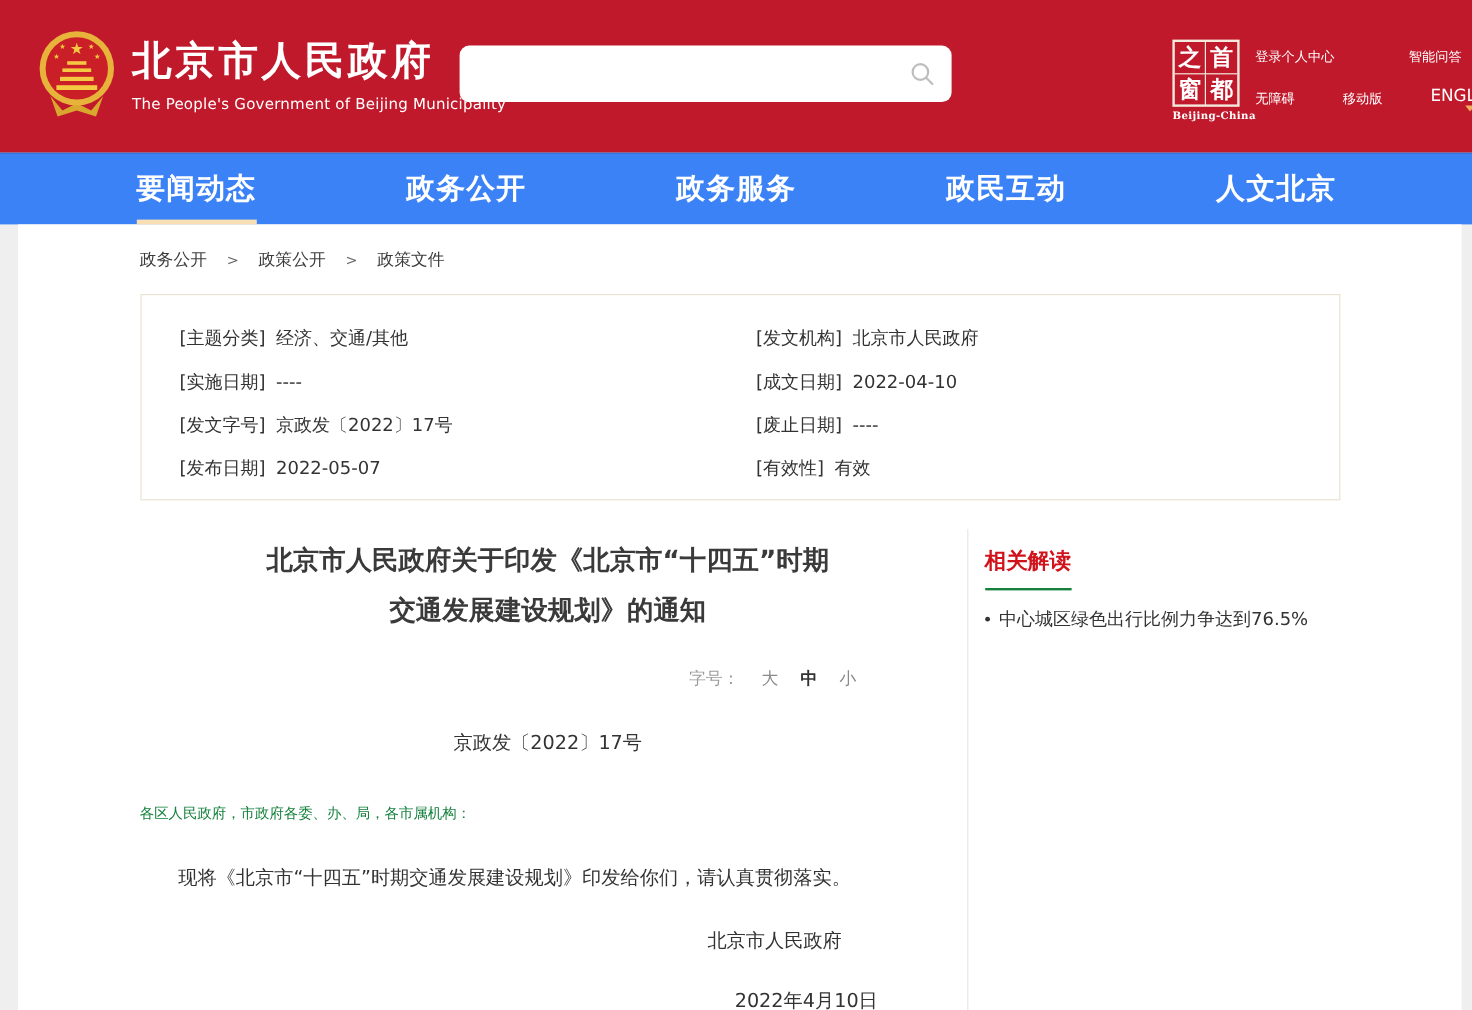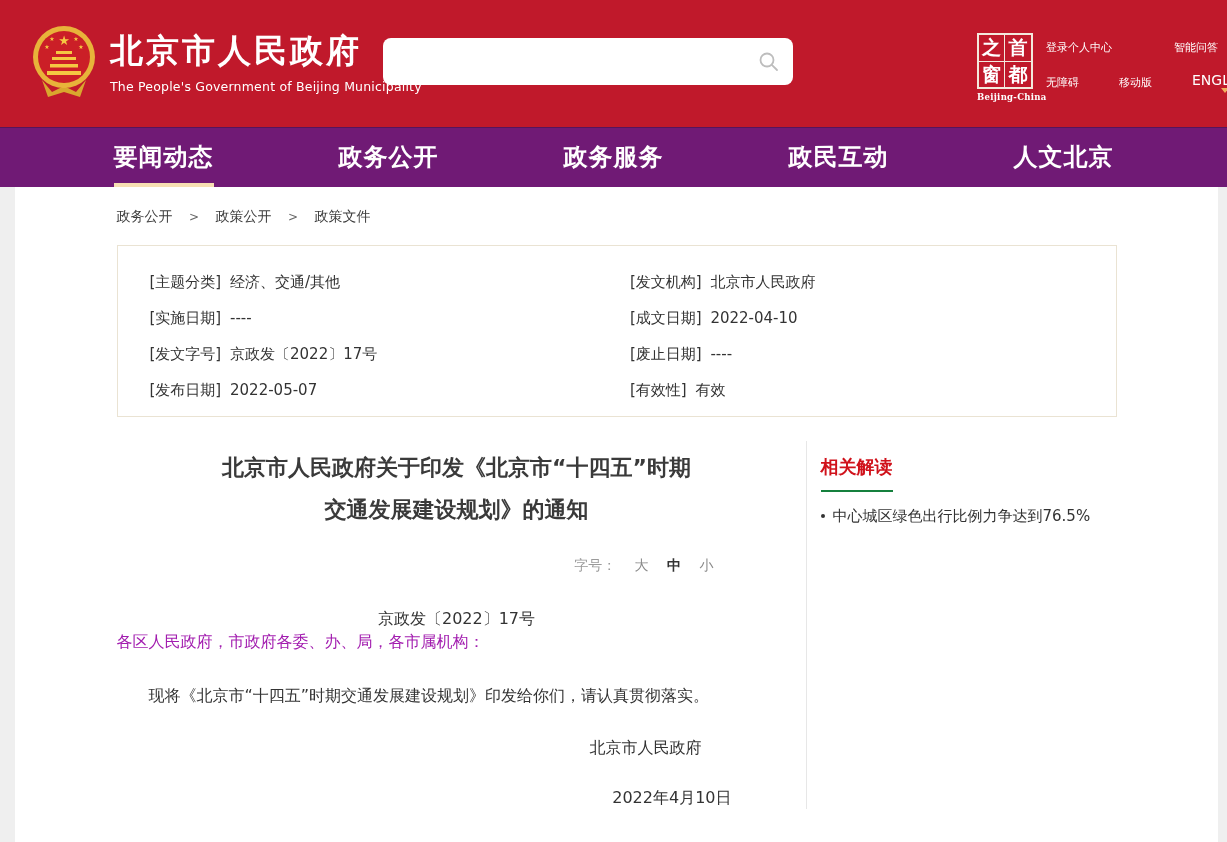--- a/index.html
+++ b/index.html
@@ -32,21 +32,21 @@
     font-family:"DejaVu Serif","Liberation Serif",serif; letter-spacing:.3px; white-space:nowrap; }
   .top-links { position:absolute; left:1046px; top:40px; width:172px; color:#fff; }
   .top-links-row { display:flex; justify-content:space-between; align-items:center; }
   .top-links-row + .top-links-row { margin-top:17px;gap:40px; }
   .top-link { color:#fff; font-size:11px; text-decoration:none; cursor:pointer; white-space:nowrap; }
   .lang-link { font-size:14px; display:flex; align-items:center;flex-direction:column; }
   .caret-down { display:inline-block; width:0; height:0; margin-left:5px;
     border-left:4px solid transparent; border-right:4px solid transparent;
     border-top:5px solid #F2B05E; }
   
-  .nav { height:60px; background:#701a75; border-top:1px solid rgba(0,0,0,.22); }
+  .nav { height:60px; background:#3b82f6; border-top:1px solid rgba(0,0,0,.22); }
   .nav-inner { width:1000px; margin:0 auto; height:100%; display:flex; justify-content:space-between; }
   .nav-item { position:relative; color:#fff; font-size:24px; font-weight:bold;
     line-height:59px; letter-spacing:1px; text-decoration:none; cursor:pointer; }
   .nav-item.active::after { content:""; position:absolute; left:0; right:0; bottom:0;
     height:4px; background:#F7DFB3; }
   
   .page-panel { margin-left:15px; margin-right:9px; background:#fff; min-height:655px; }
   .container { width:1000px; margin:0 auto; }
   
   .breadcrumb { padding-top:21px; font-size:14px; color:#3c3c3c; }
@@ -64,21 +64,21 @@
   .article-main { width:680px; }
   .v-divider { width:1px; background:#e7e7e7; margin-left:9px; }
   .side-col { width:296px; padding-left:14px; }
   .article-title { text-align:center; font-size:22px; font-weight:bold; color:#3a3a3a;
     line-height:42px; margin-top:6px; }
   .font-size-bar { margin-top:26px; text-align:right; padding-right:83px;
     font-size:14px; color:#9a9a9a; }
   .fs-option { cursor:pointer; margin-left:14px; color:#8a8a8a; }
   .fs-option.selected { color:#333; font-weight:bold; }
   .doc-number { margin-top:34px; text-align:center; font-size:16px; color:#333; }
-  .salutation { font-size:16px; color:#a21caf; line-height:24px; }
+  .salutation { margin-top:36px; font-size:12px; color:#15803d; line-height:24px; }
   .body-para { margin-top:30px; font-size:16px; color:#333; line-height:24px; text-indent:2em; }
   .signer { margin-top:30px; text-align:right; padding-right:95px; font-size:16px; color:#333; }
   .sign-date { margin-top:29px; text-align:right; padding-right:65px; font-size:16px; color:#333; }
   
   .sidebar-title-wrap { margin-top:14px; }
   .sidebar-title { display:inline-block; color:#D0121B; font-size:18px; font-weight:bold;
     padding-bottom:11px; border-bottom:2px solid #15803d; }
   .sidebar-list { margin-top:13px; list-style:none; }
   .sidebar-item { font-size:15px; color:#333; line-height:22px; cursor:pointer; display:flex; align-items:center; }
   .bullet-dot { width:4px; height:4px; background:#333; border-radius:50%;

